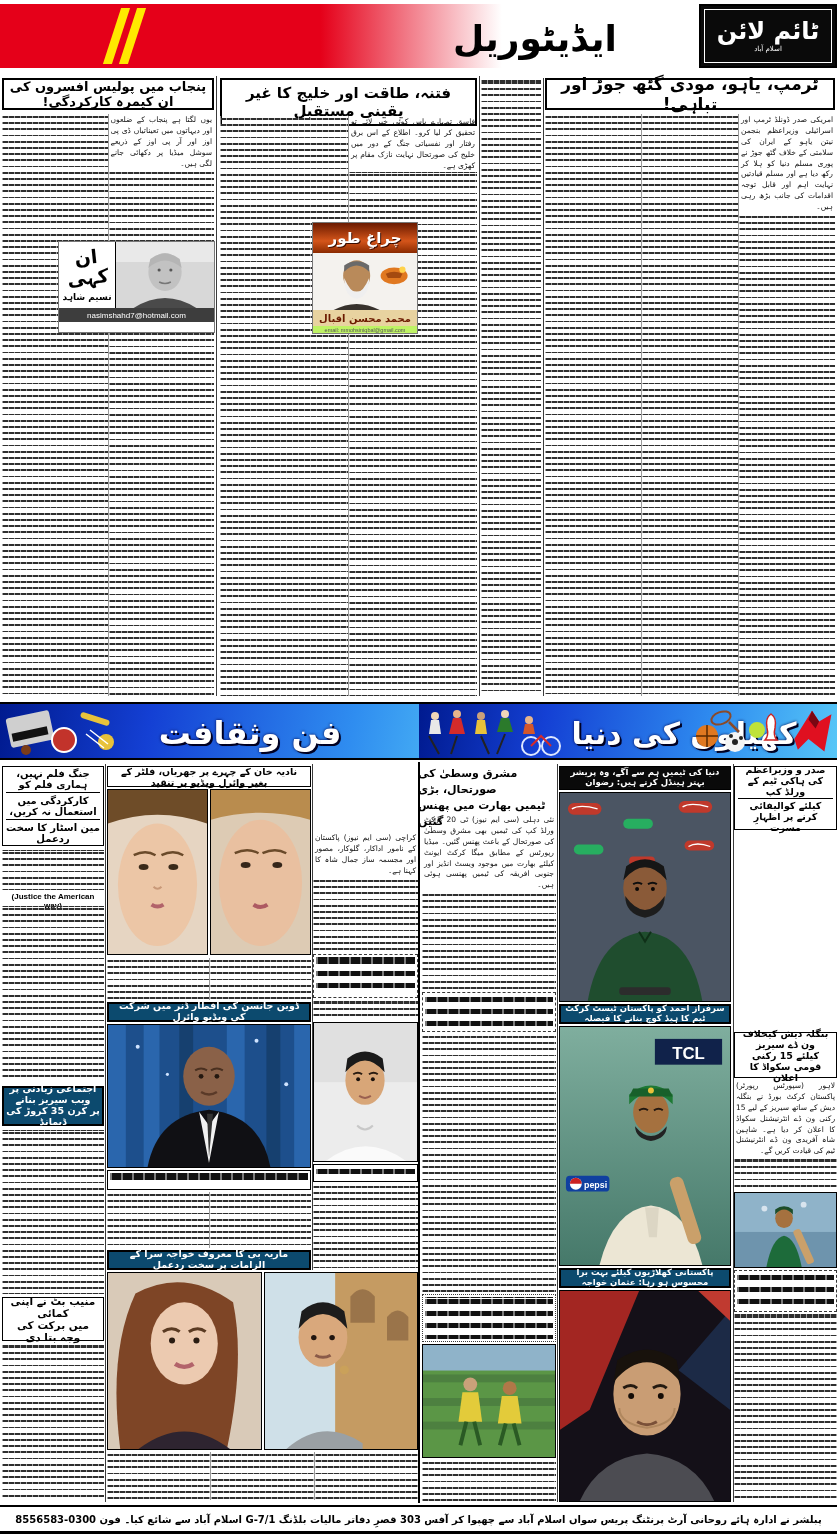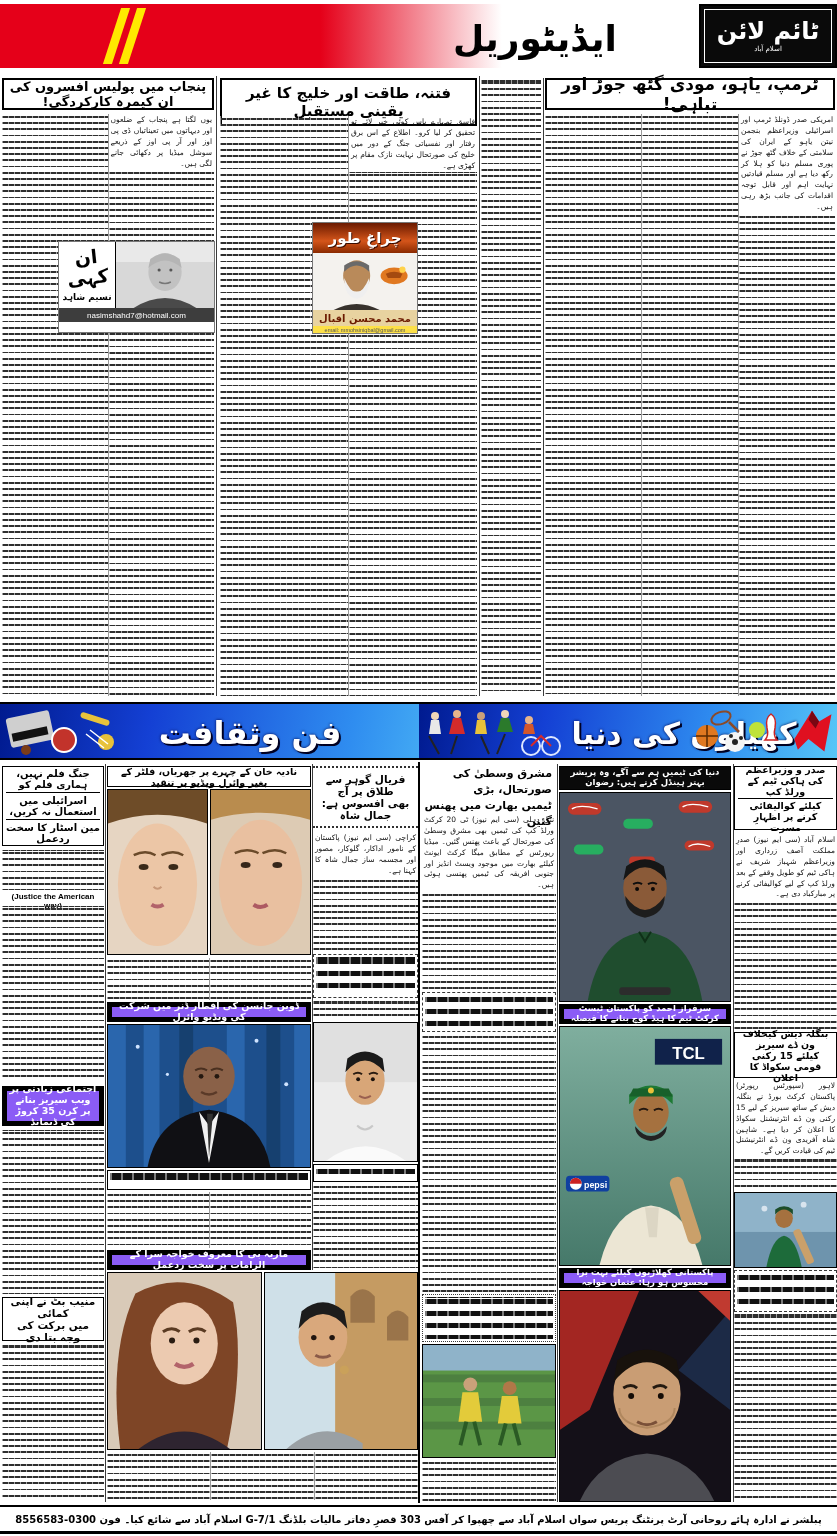--- a/index.html
+++ b/index.html
@@ -5,22 +5,22 @@
   *{margin:0;padding:0;box-sizing:border-box}
   body{background:#888}
   .page{position:relative;width:837px;height:1536px;background:#fff;overflow:hidden;
         font-family:"DejaVu Sans",sans-serif}
   .abs{position:absolute}
   .urdu{font-family:"DejaVu Sans",sans-serif;direction:rtl}
   .lat{font-family:"Liberation Sans",sans-serif}
   .hl{border:2px solid #000;background:#fff;display:flex;align-items:center;justify-content:center;
       text-align:center;font-weight:700;color:#000;padding:3px 3px}
   .hl-col{flex-direction:column;justify-content:center}
-  .redbar{background:#8b5cf6;color:#fff;font-weight:700;display:flex;align-items:center;
-          justify-content:center;text-align:center;border:5px solid #000000;padding:0 2px;line-height:1.15}
+  .redbar{background:#0c4a6e;color:#fff;font-weight:700;display:flex;align-items:center;
+          justify-content:center;text-align:center;border:2px solid #000000;padding:0 2px;line-height:1.15}
   .blackbar{background:#0a0a0a;color:#fff;font-weight:700;display:flex;align-items:center;
           justify-content:center;text-align:center;border:1px solid #000;line-height:1.15}
   .sim{background-image:
         repeating-linear-gradient(to right, rgba(255,255,255,.55) 0 1px, transparent 1px 6px),
         repeating-linear-gradient(to bottom, #2e2e2e 0 1.8px, transparent 1.8px 6.2px);
        background-position:0 2px}
   .sim-head{background-image:
         repeating-linear-gradient(to right, rgba(255,255,255,.45) 0 2px, transparent 2px 11px),
         repeating-linear-gradient(to bottom, #111 0 5px, transparent 5px 12px);
        background-position:0 2px}
@@ -76,21 +76,21 @@
   <div class="abs" style="left:220px;top:116px;width:257px;height:580px">
     <div class="cols" style="height:100%">
       <div class="txt">
         <div class="lede urdu">فاسق تمہارے پاس کوئی خبر لائے تو تحقیق کر لیا کرو۔ اطلاع کے اس برق رفتار اور نفسیاتی جنگ کے دور میں خلیج کی صورتحال نہایت نازک مقام پر کھڑی ہے۔</div>
         <div class="fill sim"></div>
       </div>
       <div class="sim"></div>
     </div>
   </div>
 
-  <div class="abs" style="left:312px;top:222px;width:106px;height:112px;background:#fde047;border:1px solid #777;z-index:3">
+  <div class="abs" style="left:312px;top:222px;width:106px;height:112px;background:#bef264;border:1px solid #777;z-index:3">
     <div style="height:30px;background:linear-gradient(to bottom,#6b1a00,#d4551a 60%,#8a2a00);
                 display:flex;align-items:center;justify-content:center;position:relative">
       <span class="urdu" style="color:#fff;font-size:15px;font-weight:700;text-shadow:1px 1px 0 #3a0d00">چراغِ طور</span>
     </div>
     <div style="height:57px;overflow:hidden;background:#f4f2ee">
       <svg viewBox="0 0 100 57" preserveAspectRatio="none">
         <rect width="100" height="57" fill="#f4f2ee"></rect>
         <ellipse cx="78" cy="22" rx="13" ry="8" fill="#e07820"></ellipse>
         <path d="M70 20 q8 -4 16 0 l-2 4 l-12 0 z" fill="#a44a10"></path>
         <circle cx="86" cy="16" r="3" fill="#ffd24a"></circle>
@@ -190,21 +190,21 @@
       <path d="M38 16 l10 10" stroke="#8a4a2a" stroke-width="2.5"></path>
     </svg>
     <svg class="abs" style="right:2px;top:2px" width="46" height="52" viewBox="0 0 52 52">
       <polygon points="6,34 26,2 34,14 48,6 40,48 22,34 10,46" fill="#e01020"></polygon>
       <polygon points="26,2 34,14 30,22 22,12" fill="#7a0712"></polygon>
     </svg>
   </div>
 
   <div class="abs hl hl-col urdu" style="left:2px;top:766px;width:102px;height:80px;font-size:10px;border-width:1.5px">
     <div style="width:100%;padding:2px 0">جنگ فلم نہیں، ہماری فلم کو</div>
-    <div style="width:100%;padding:2px 0;border-top:1px solid #000">اسرائیلی میں استعمال نہ کریں،</div>
+    <div style="width:100%;padding:2px 0;border-top:1px solid #000">کارکردگی میں استعمال نہ کریں،</div>
     <div style="width:100%;padding:2px 0;border-top:1px solid #000">مین اسٹار کا سخت ردعمل</div>
   </div>
   <div class="abs sim" style="left:2px;top:850px;width:102px;height:40px"></div>
   <div class="abs lat" style="left:2px;top:892px;width:102px;height:12px;font-size:8px;font-weight:700;text-align:center">(Justice the American way)</div>
   <div class="abs sim" style="left:2px;top:906px;width:102px;height:176px"></div>
   <div class="abs redbar urdu" style="left:2px;top:1086px;width:102px;height:40px;font-size:9.5px;flex-direction:column">
     <div>اجتماعی زیادتی پر ویب سیریز بنانے</div>
     <div>پر کرن 35 کروڑ کی ڈیمانڈ</div>
   </div>
   <div class="abs sim" style="left:2px;top:1130px;width:102px;height:164px"></div>
@@ -304,24 +304,20 @@
         <circle cx="52" cy="66" r="3" fill="#caa15a"></circle>
       </svg>
     </div>
   </div>
   <div class="abs cols" style="left:107px;top:1452px;width:311px;height:48px">
     <div class="sim"></div>
     <div class="sim"></div>
     <div class="sim"></div>
   </div>
 
-  <div class="abs dots hl-col urdu" style="left:313px;top:766px;width:105px;height:62px;display:flex;flex-direction:column;align-items:center;justify-content:center;font-weight:700;font-size:10.5px;text-align:center">
-    <div>فریال گوہر سے طلاق پر آج</div>
-    <div>بھی افسوس ہے: جمال شاہ</div>
-  </div>
   <div class="abs txt" style="left:313px;top:832px;width:105px;height:120px">
     <div class="lede urdu">کراچی (سی ایم نیوز) پاکستان کے نامور اداکار، گلوکار، مصور اور مجسمہ ساز جمال شاہ کا کہنا ہے۔</div>
     <div class="fill sim"></div>
   </div>
   <div class="abs dash" style="left:313px;top:954px;width:105px;height:44px">
     <div class="sim-head" style="width:100%;height:100%"></div>
   </div>
   <div class="abs sim" style="left:313px;top:1000px;width:105px;height:20px"></div>
   <div class="abs ph" style="left:313px;top:1022px;width:105px;height:140px">
     <svg viewBox="0 0 105 140" preserveAspectRatio="none">
@@ -340,21 +336,21 @@
   <div class="abs hl" style="left:313px;top:1164px;width:105px;height:18px;border-width:1px;padding:2px">
     <div class="sim-head" style="width:100%;height:100%"></div>
   </div>
   <div class="abs sim" style="left:313px;top:1184px;width:105px;height:84px"></div>
 
   <div class="abs vr" style="left:105px;top:764px;height:738px"></div>
   <div class="abs vr" style="left:311.5px;top:764px;height:506px"></div>
 
   <div class="abs" style="left:418px;top:762px;width:2px;height:741px;background:#000"></div>
 
-  <div class="abs urdu" style="left:418px;top:766px;width:134px;height:44px;font-weight:700;font-size:11px;text-align:right;line-height:1.45">
+  <div class="abs urdu" style="left:418px;top:766px;width:134px;height:44px;font-weight:700;font-size:11px;text-align:left;line-height:1.45">
     <div>مشرق وسطیٰ کی صورتحال، بڑی</div>
     <div>ٹیمیں بھارت میں پھنس گئیں</div>
   </div>
   <div class="abs txt" style="left:422px;top:814px;width:134px;height:176px">
     <div class="lede urdu">نئی دہلی (سی ایم نیوز) ٹی 20 کرکٹ ورلڈ کپ کی ٹیمیں بھی مشرق وسطیٰ کی صورتحال کے باعث پھنس گئیں۔ میڈیا رپورٹس کے مطابق میگا کرکٹ ایونٹ کیلئے بھارت میں موجود ویسٹ انڈیز اور جنوبی افریقہ کی ٹیمیں پھنسی ہوئی ہیں۔</div>
     <div class="fill sim"></div>
   </div>
   <div class="abs dash" style="left:422px;top:992px;width:134px;height:40px">
     <div class="sim-head" style="width:100%;height:100%"></div>
   </div>
@@ -444,24 +440,20 @@
       <path d="M78 132 q10 6 20 0" stroke="#7a5038" stroke-width="3" fill="none"></path>
       <path d="M60 118 q0 16 28 20 q28 -4 28 -20" stroke="#b0875e" stroke-width="2" fill="none"></path>
       <path d="M20 212 q20 -44 68 -48 q48 4 68 48 z" fill="#4c4c52"></path>
     </svg>
   </div>
 
   <div class="abs hl hl-col urdu" style="left:734px;top:766px;width:103px;height:64px;font-size:9.5px;border-width:1.5px">
     <div style="padding:1px 0">صدر و وزیراعظم کی ہاکی ٹیم کے ورلڈ کپ</div>
     <div style="padding:1px 0;border-top:1px solid #000">کیلئے کوالیفائی کرنے پر اظہارِ مسرت</div>
   </div>
-  <div class="abs txt" style="left:734px;top:834px;width:103px;height:196px">
-    <div class="lede urdu">اسلام آباد (سی ایم نیوز) صدرِ مملکت آصف زرداری اور وزیراعظم شہباز شریف نے ہاکی ٹیم کو طویل وقفے کے بعد ورلڈ کپ کے لیے کوالیفائی کرنے پر مبارکباد دی ہے۔</div>
-    <div class="fill sim"></div>
-  </div>
   <div class="abs hl hl-col urdu" style="left:734px;top:1032px;width:103px;height:46px;font-size:9.5px;border-width:1.5px">
     <div>بنگلہ دیش کیخلاف ون ڈے سیریز</div>
     <div>کیلئے 15 رکنی قومی سکواڈ کا اعلان</div>
   </div>
   <div class="abs txt" style="left:734px;top:1080px;width:103px;height:110px">
     <div class="lede urdu">لاہور (سپورٹس رپورٹر) پاکستان کرکٹ بورڈ نے بنگلہ دیش کے ساتھ سیریز کے لیے 15 رکنی ون ڈے انٹرنیشنل سکواڈ کا اعلان کر دیا ہے۔ شاہین شاہ آفریدی ون ڈے انٹرنیشنل ٹیم کی قیادت کریں گے۔</div>
     <div class="fill sim"></div>
   </div>
   <div class="abs ph" style="left:734px;top:1192px;width:103px;height:76px">
     <svg viewBox="0 0 103 76" preserveAspectRatio="none">

